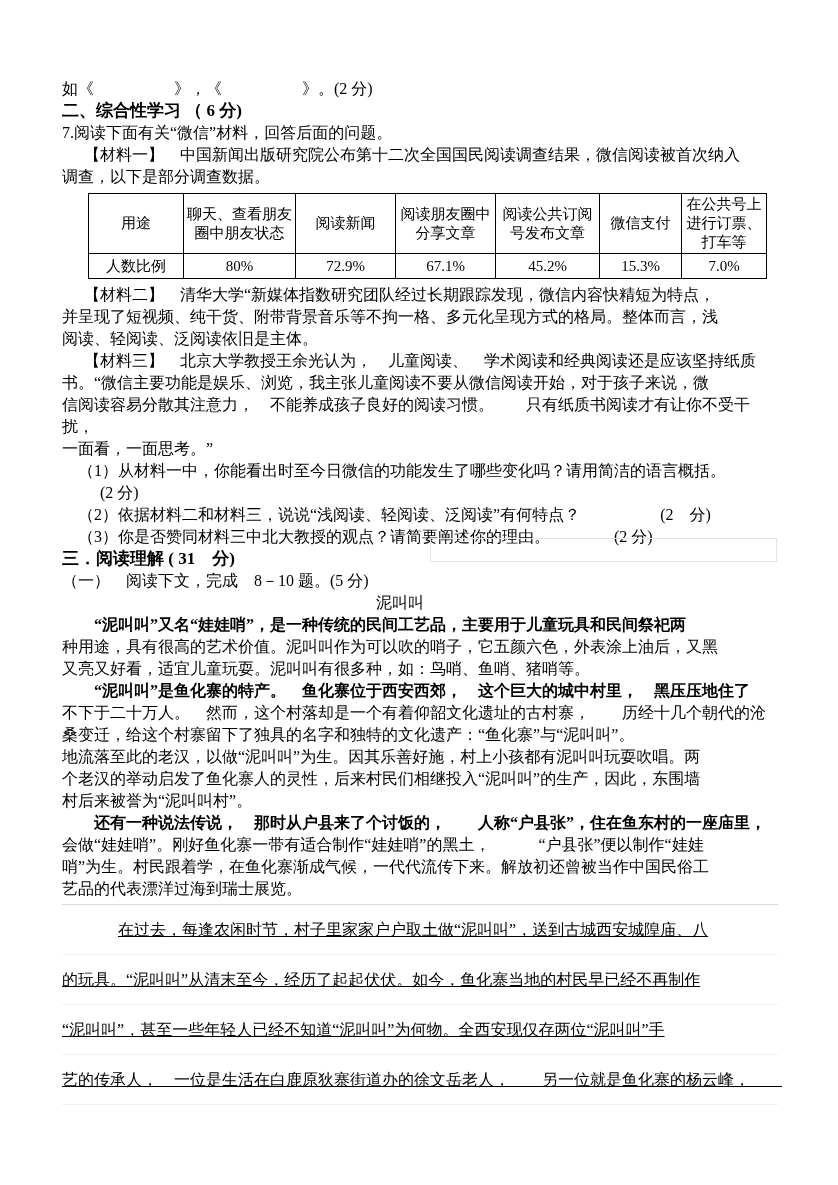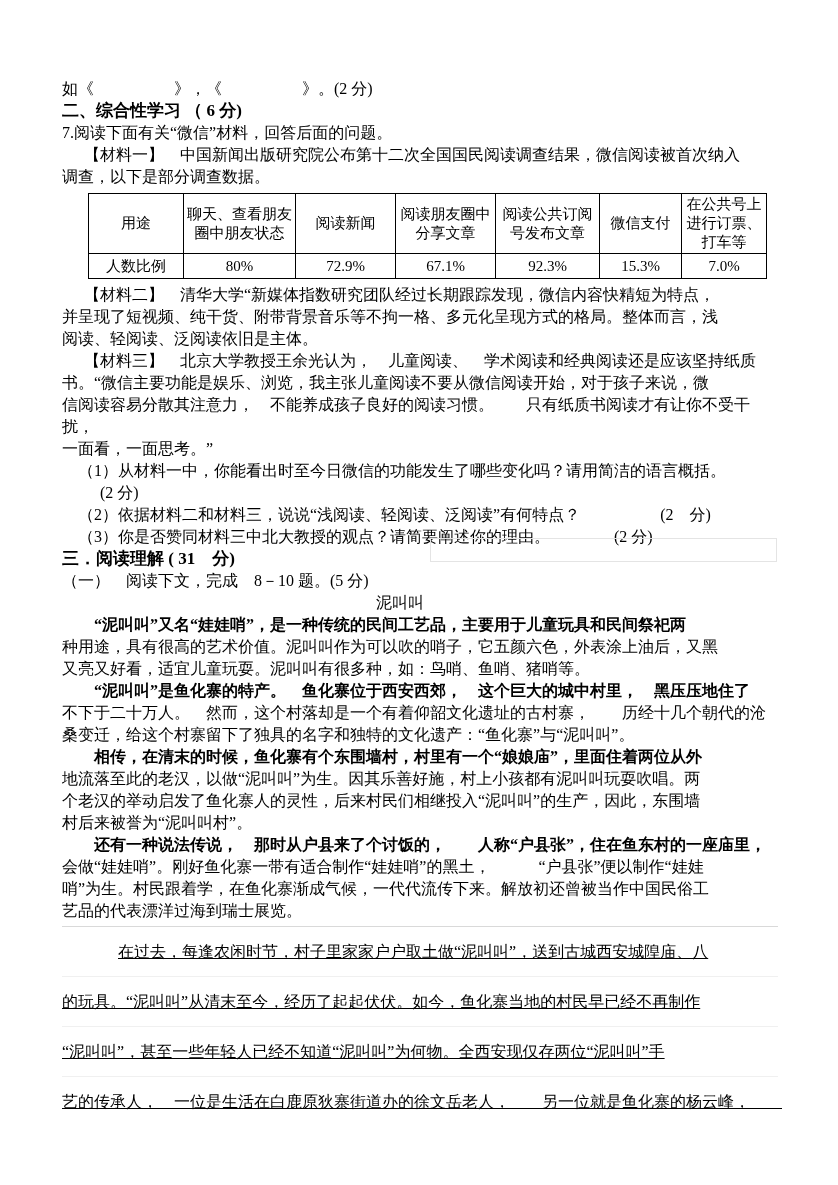--- a/index.html
+++ b/index.html
@@ -70,21 +70,21 @@
           <th>微信支付</th>
           <th>在公共号上进行订票、打车等</th>
         </tr>
       </thead>
       <tbody>
         <tr>
           <td>人数比例</td>
           <td>80%</td>
           <td>72.9%</td>
           <td>67.1%</td>
-          <td>92.3%</td>
+          <td>45.2%</td>
           <td>15.3%</td>
           <td>7.0%</td>
         </tr>
       </tbody>
     </table>
 
     <div class="ln ind-m">【材料二】　清华大学“新媒体指数研究团队经过长期跟踪发现，微信内容快精短为特点，</div>
     <div class="ln">并呈现了短视频、纯干货、附带背景音乐等不拘一格、多元化呈现方式的格局。整体而言，浅</div>
     <div class="ln">阅读、轻阅读、泛阅读依旧是主体。</div>
 
@@ -104,21 +104,20 @@
     <div class="ln art-title">泥叫叫</div>
 
     <div class="ln ind-2">“泥叫叫”又名“娃娃哨”，是一种传统的民间工艺品，主要用于儿童玩具和民间祭祀两</div>
     <div class="ln">种用途，具有很高的艺术价值。泥叫叫作为可以吹的哨子，它五颜六色，外表涂上油后，又黑</div>
     <div class="ln">又亮又好看，适宜儿童玩耍。泥叫叫有很多种，如：鸟哨、鱼哨、猪哨等。</div>
 
     <div class="ln ind-2">“泥叫叫”是鱼化寨的特产。　鱼化寨位于西安西郊，　这个巨大的城中村里，　黑压压地住了</div>
     <div class="ln">不下于二十万人。　然而，这个村落却是一个有着仰韶文化遗址的古村寨，　　历经十几个朝代的沧</div>
     <div class="ln">桑变迁，给这个村寨留下了独具的名字和独特的文化遗产：“鱼化寨”与“泥叫叫”。</div>
 
-    <div class="ln ind-2">相传，在清末的时候，鱼化寨有个东围墙村，村里有一个“娘娘庙”，里面住着两位从外</div>
     <div class="ln">地流落至此的老汉，以做“泥叫叫”为生。因其乐善好施，村上小孩都有泥叫叫玩耍吹唱。两</div>
     <div class="ln">个老汉的举动启发了鱼化寨人的灵性，后来村民们相继投入“泥叫叫”的生产，因此，东围墙</div>
     <div class="ln">村后来被誉为“泥叫叫村”。</div>
 
     <div class="ln ind-2">还有一种说法传说，　那时从户县来了个讨饭的，　　人称“户县张”，住在鱼东村的一座庙里，</div>
     <div class="ln">会做“娃娃哨”。刚好鱼化寨一带有适合制作“娃娃哨”的黑土，　　　“户县张”便以制作“娃娃</div>
     <div class="ln">哨”为生。村民跟着学，在鱼化寨渐成气候，一代代流传下来。解放初还曾被当作中国民俗工</div>
     <div class="ln">艺品的代表漂洋过海到瑞士展览。</div>
 
     <div class="wide">

